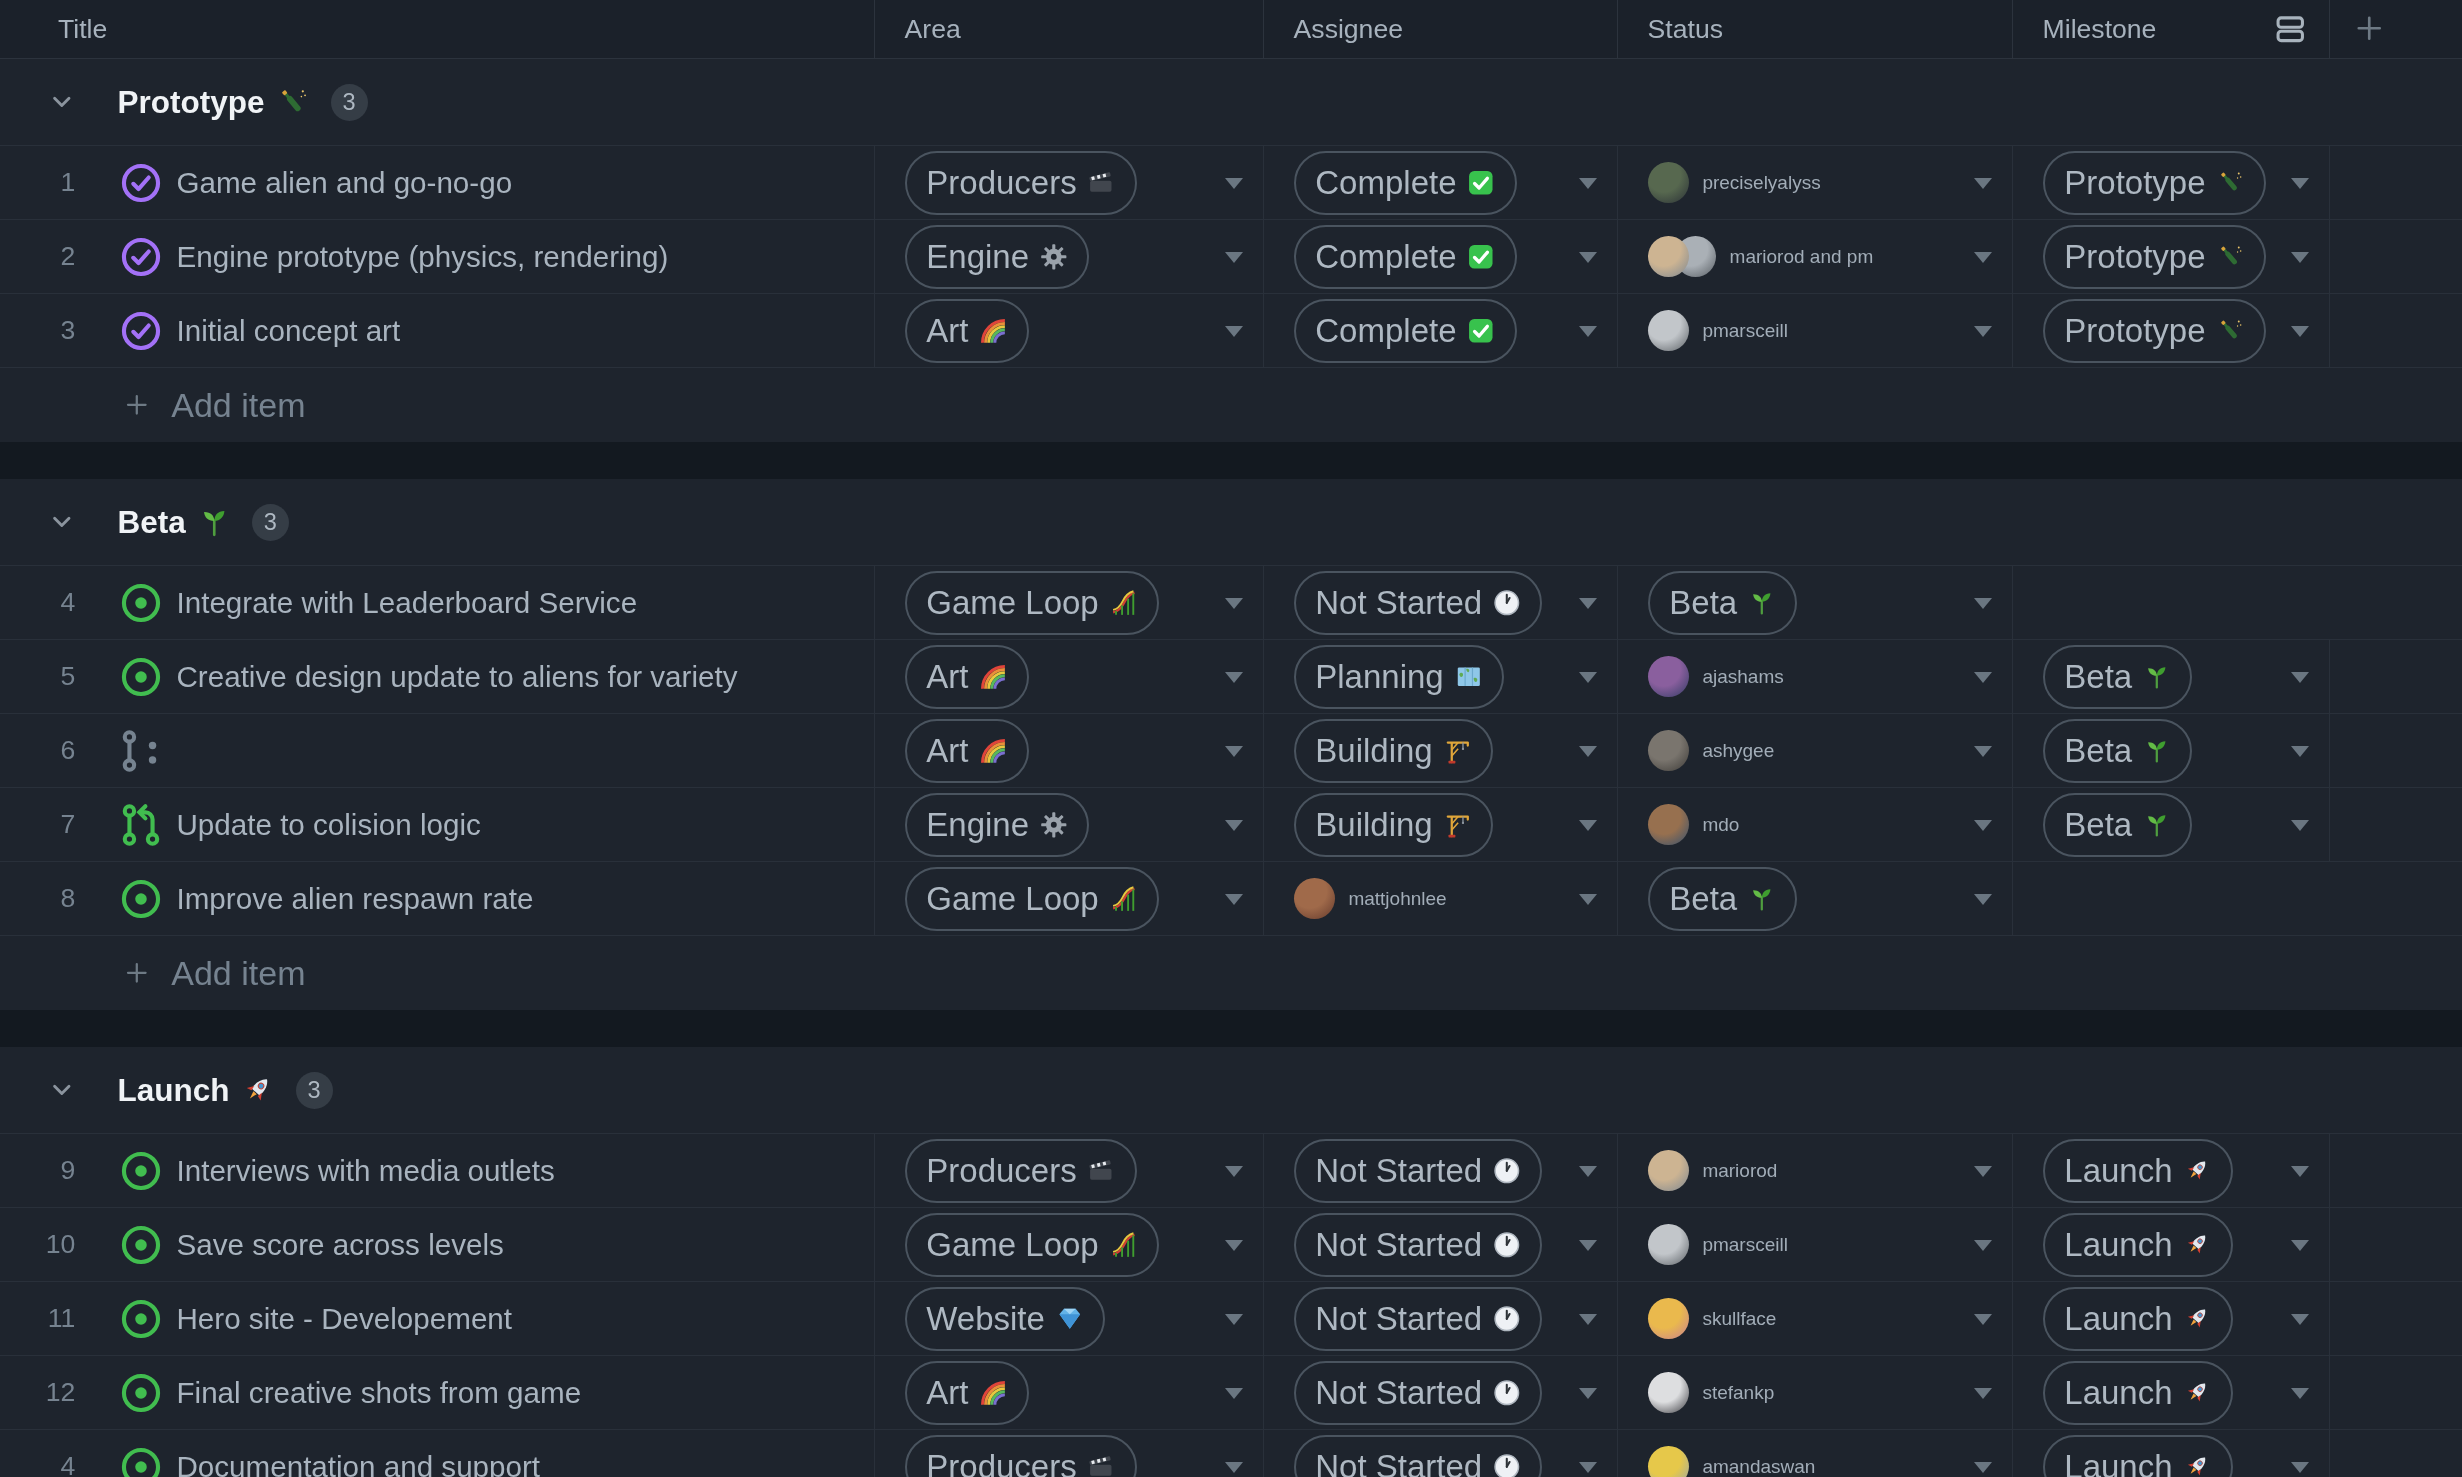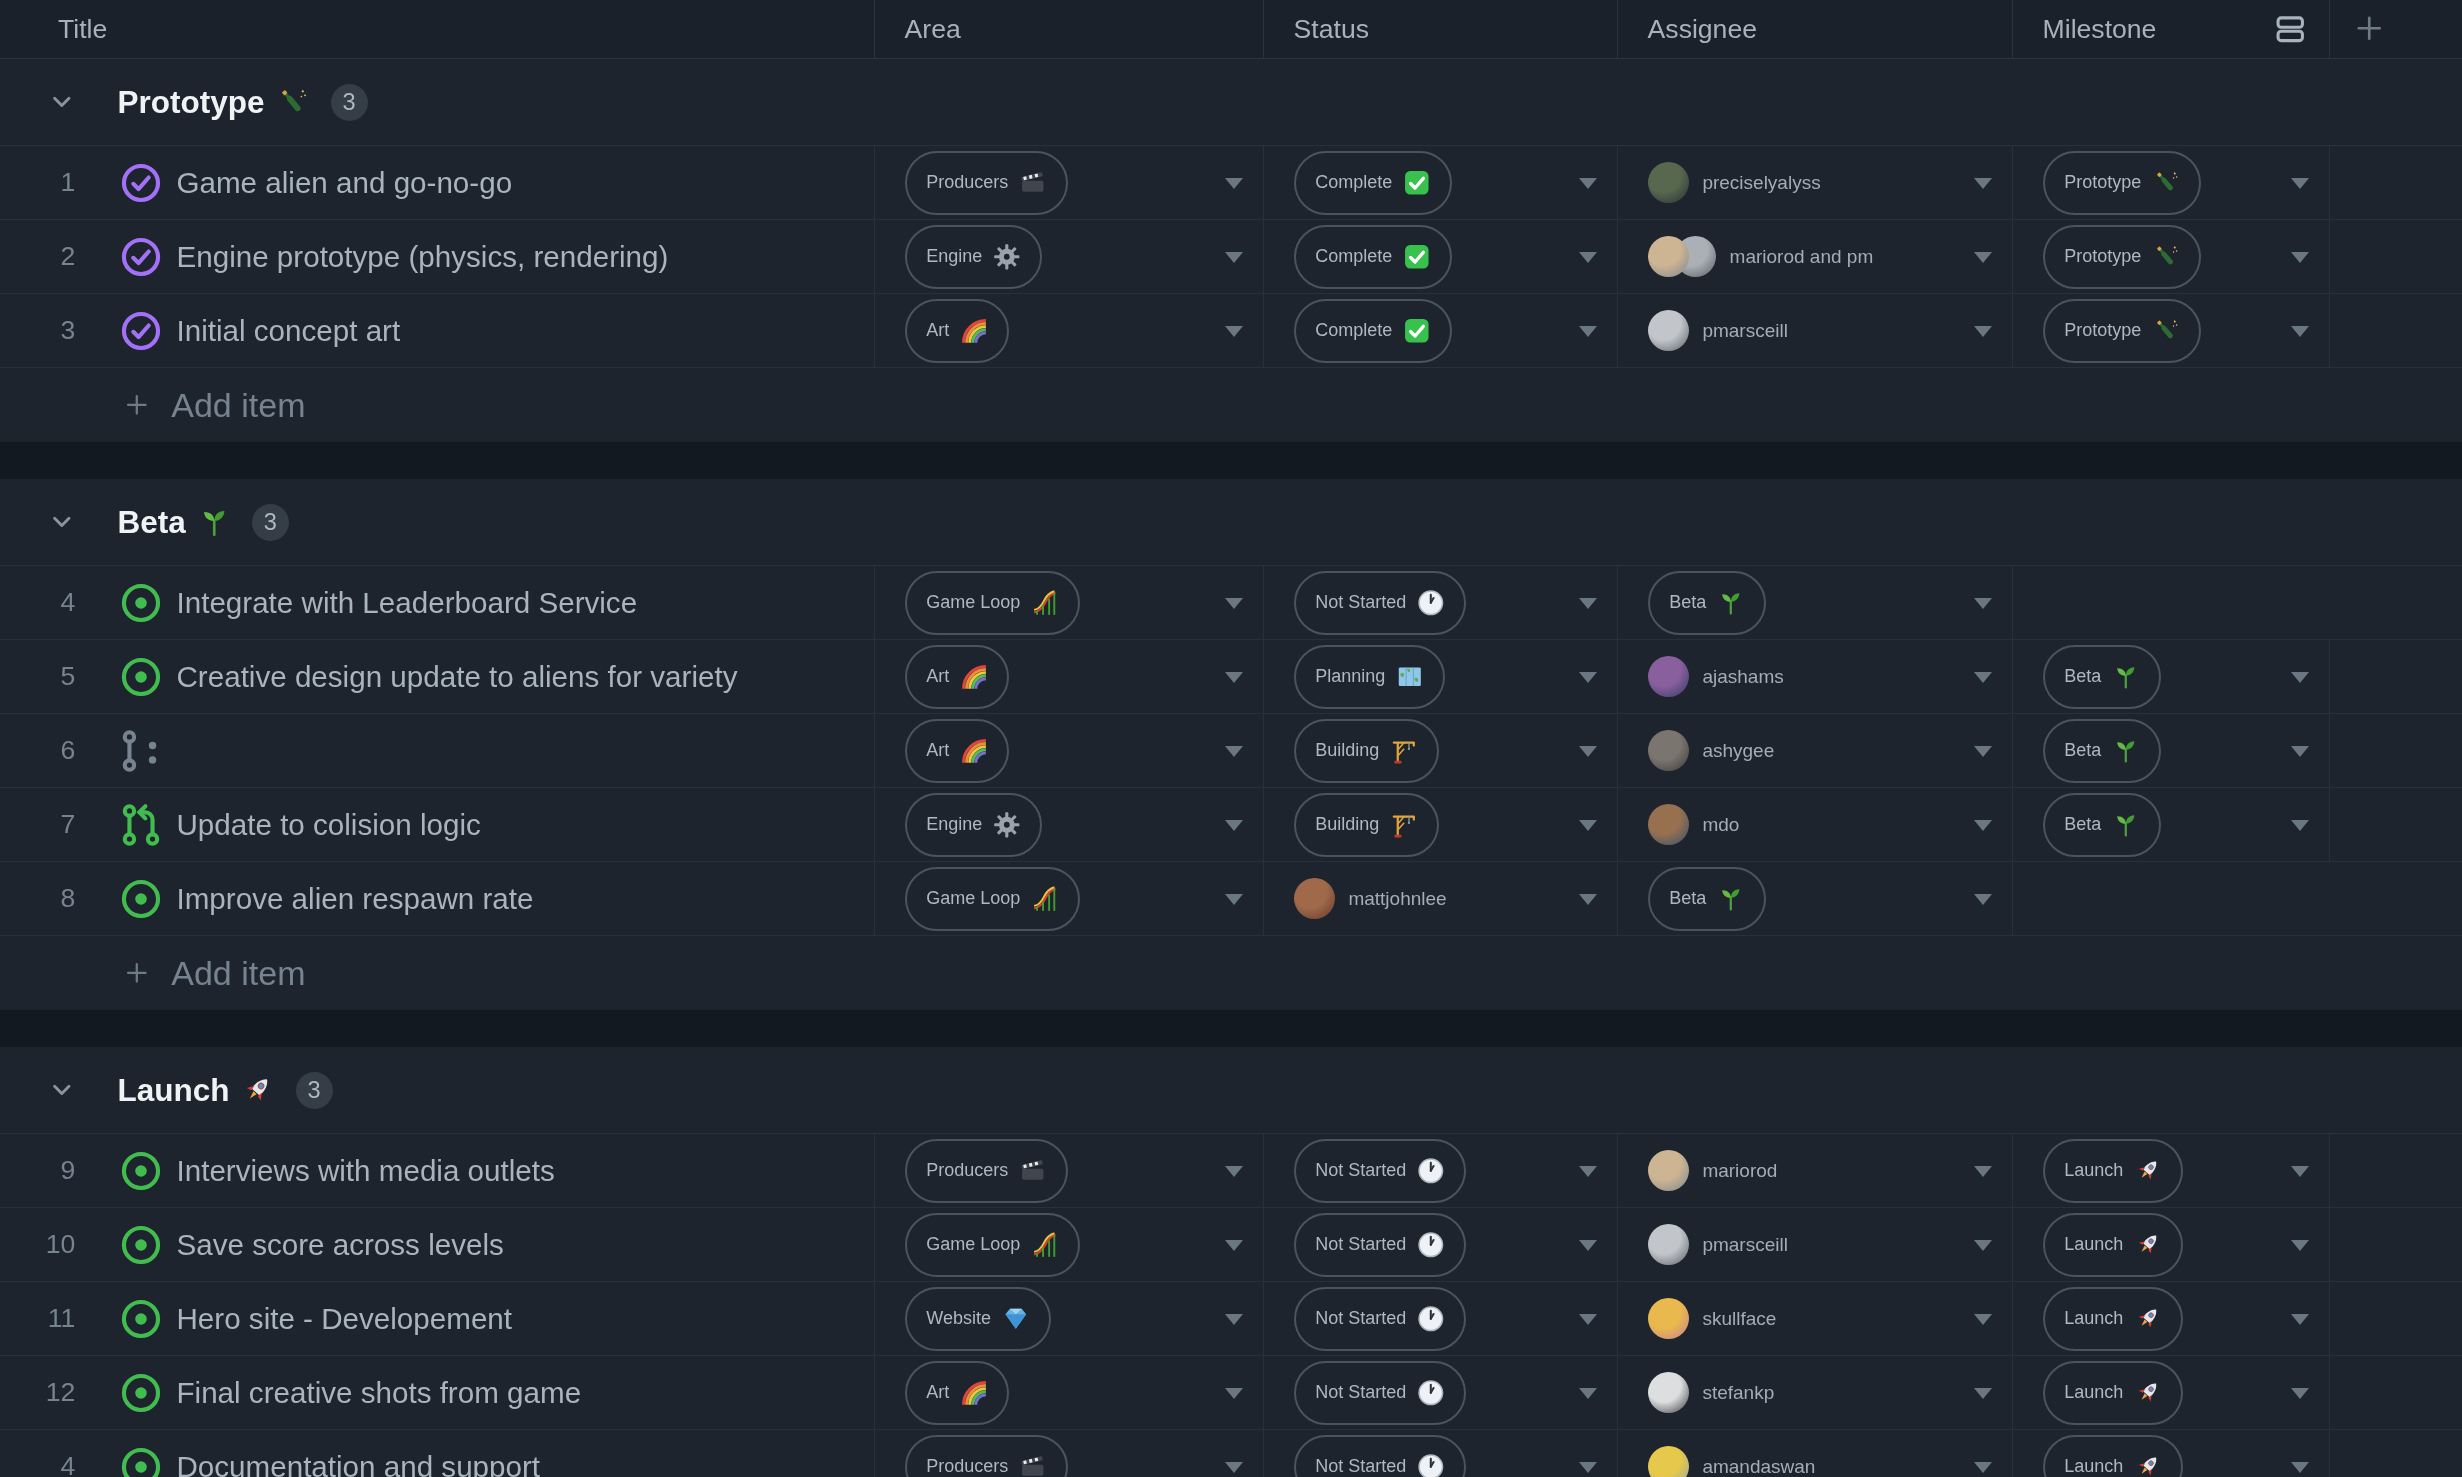--- a/index.html
+++ b/index.html
@@ -36,21 +36,21 @@
   .count-badge{margin-left:21.7px;min-width:37px;height:37px;padding:0 9.9px;border-radius:984px;background:#353d46;color:#aeb8c2;font-size:23.6px;display:inline-flex;align-items:center;justify-content:center}
 
   .row{display:grid;grid-template-columns:875px 389px 354px 395px 317px 1fr;height:74px;border-bottom:1px solid var(--rowline);background:var(--panel)}
   .cell{position:relative;display:flex;align-items:center;border-right:1px solid var(--rowline);overflow:hidden}
   .cell.extra{border-right:none}
   .title-cell{cursor:pointer}
   .num{width:99px;padding-right:23.6px;text-align:right;color:var(--dim);font-size:26.6px;flex:none}
   .type-icon{width:44px;height:44px;margin-left:19.7px}
   .row-title{margin-left:13.8px;color:var(--text);font-size:29.6px;white-space:nowrap}
 
-  .pill{display:inline-flex;align-items:center;gap:10.8px;height:64px;padding:0 19.7px;border:2px solid var(--pillborder);border-radius:984px;color:var(--pilltext);font-size:18px;white-space:nowrap}
+  .pill{display:inline-flex;align-items:center;gap:10.8px;height:64px;padding:0 19.7px;border:2px solid var(--pillborder);border-radius:984px;color:var(--pilltext);font-size:33px;white-space:nowrap}
   .pill .svgwrap{width:27.6px;height:27.6px}
   .ml30{margin-left:29.6px}
   .caret{position:absolute;right:19.7px;top:50%;margin-top:-4.9px;width:0;height:0;border-left:9.9px solid transparent;border-right:9.9px solid transparent;border-top:11.8px solid #6a7681}
   .selcell{cursor:pointer}
 
   .avatar{width:41px;height:41px;border-radius:50%;flex:none;position:relative}
   .avatars{display:inline-flex;margin-left:29.6px}
   .assignee-name{margin-left:13.8px;color:#a2adb8;font-size:19px;white-space:nowrap}
 
   .add-row{height:74px;display:flex;align-items:center;background:var(--panel);cursor:pointer}
@@ -64,24 +64,24 @@
 
 <div id="app">
     <div class="thead">
       <div class="hcell first">
         <span>Title</span>
       </div>
       <div class="hcell">
         <span>Area</span>
       </div>
       <div class="hcell">
+        <span>Assignee</span>
+      </div>
+      <div class="hcell">
         <span>Status</span>
-      </div>
-      <div class="hcell">
-        <span>Assignee</span>
       </div>
       <div class="hcell">
         <span>Milestone</span>
       </div>
       <div class="hcell extra"></div>
       <span class="head-icon" style="left:2274px;width:32.5px;height:32.5px"><svg viewBox="0 0 16 16" xmlns="http://www.w3.org/2000/svg">
           <g fill="none" stroke="#a8b3bd" stroke-width="1.5">
             <rect x="2" y="2.4" width="12" height="4.6" rx="1.5"></rect>
             <rect x="2" y="9" width="12" height="4.6" rx="1.5"></rect>
           </g>

